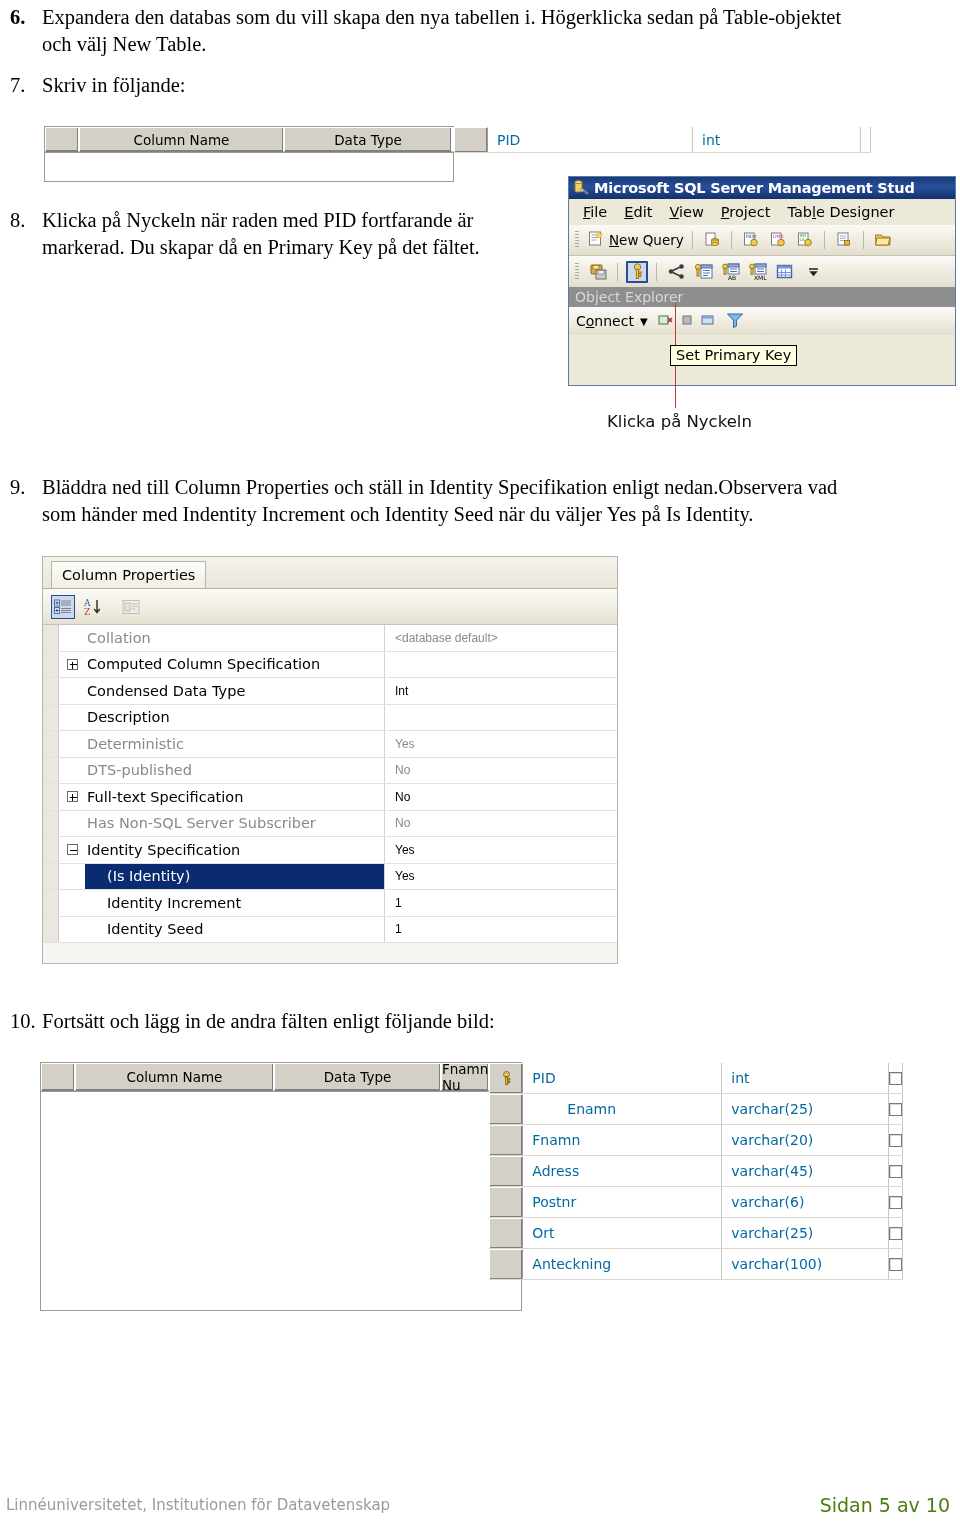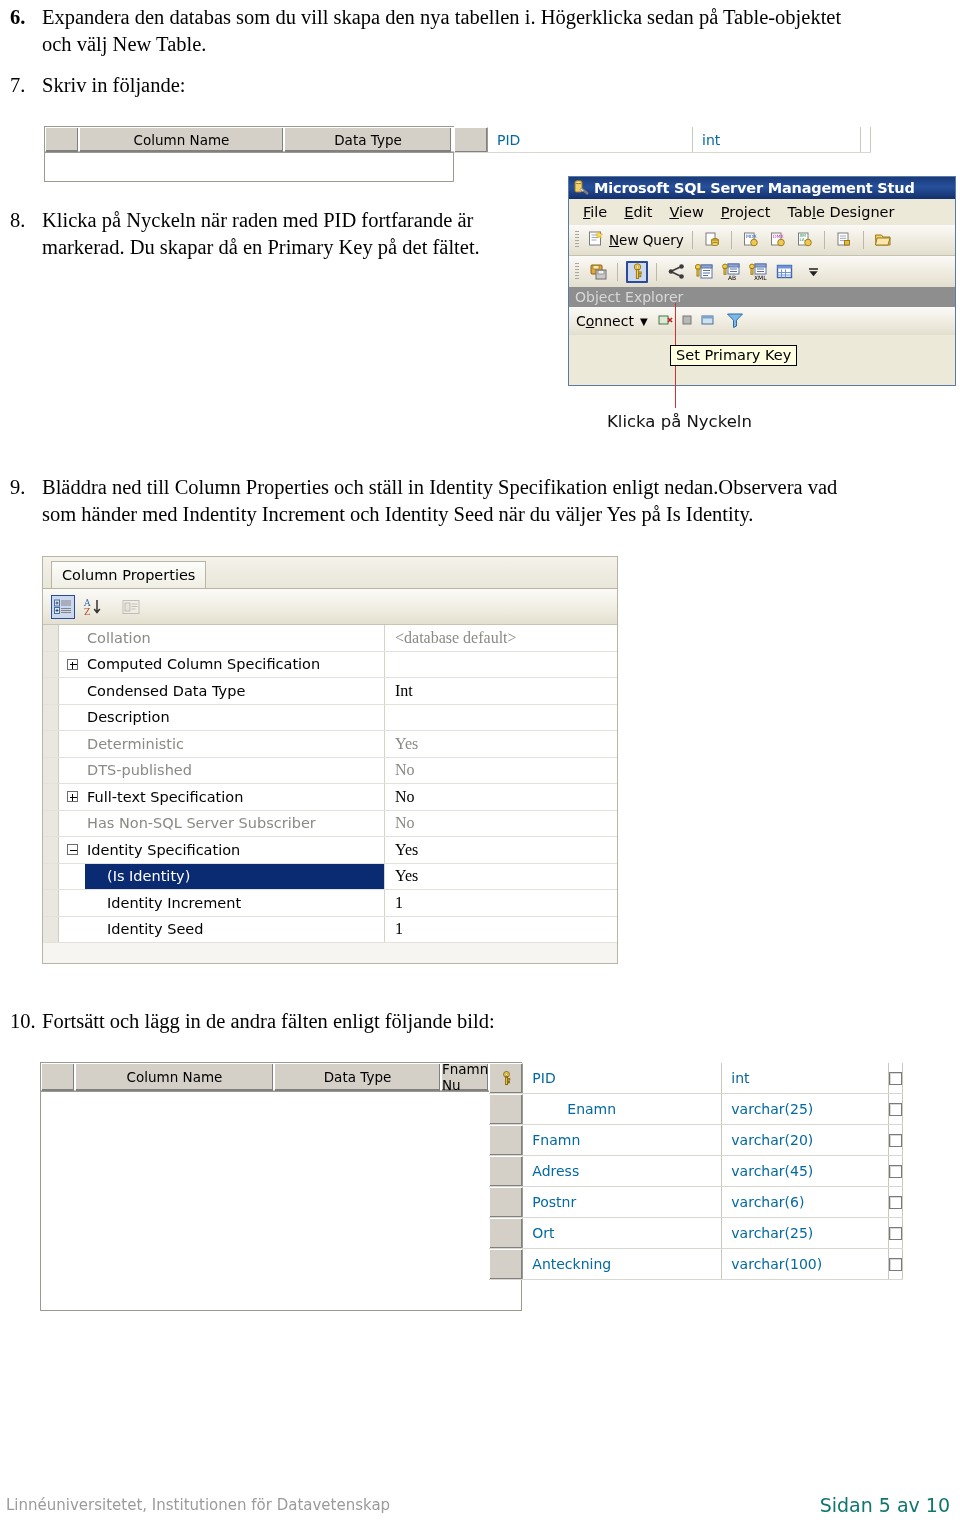--- a/index.html
+++ b/index.html
@@ -240,22 +240,22 @@
     display:flex;align-items:center;
     font-family:"DejaVu Sans","Liberation Sans",sans-serif;
     font-size:14.5px;
     border-right:1px solid #d6d3ca;
     padding-left:2px;
     white-space:nowrap;
   }
   .cp-val {
     flex:1 1 auto;
     display:flex;align-items:center;
-    font-family:Liberation Serif, serif;
-    font-size:16px;
+    font-family:Liberation Sans, sans-serif;
+    font-size:12px;
     padding-left:10px;
     white-space:nowrap;
   }
   .dim { color:#8a8a84; }
   .dark { color:#000; }
   .cp-row.selected .cp-name { background:#0a2a72; color:#fff; }
   .indent1 { padding-left:22px; }
   .expbox {
     width:11px;height:11px;border:1px solid #6b6b6b;background:#fff;
     position:relative;
@@ -277,21 +277,21 @@
     padding:0 10px 0 6px;
     color:#9b9b9b;
   }
   .footer-left {
     font-family:"DejaVu Sans","Liberation Sans",sans-serif;
     font-size:15px;
   }
   .footer-right {
     font-family:"DejaVu Sans","Liberation Sans",sans-serif;
     font-size:19px;
-    color:#0f766e;
+    color:#4d7c0f;
   }
 </style>
 </head>
 <body>
 
 <div class="step" style="left:6px; top:4px; width:944px;">
   <div class="step-num bold">6.</div>
   <div class="step-body">
     <div>Expandera den databas som du vill skapa den nya tabellen i. Högerklicka sedan på Table-objektet</div>
     <div>och välj New Table.</div>

